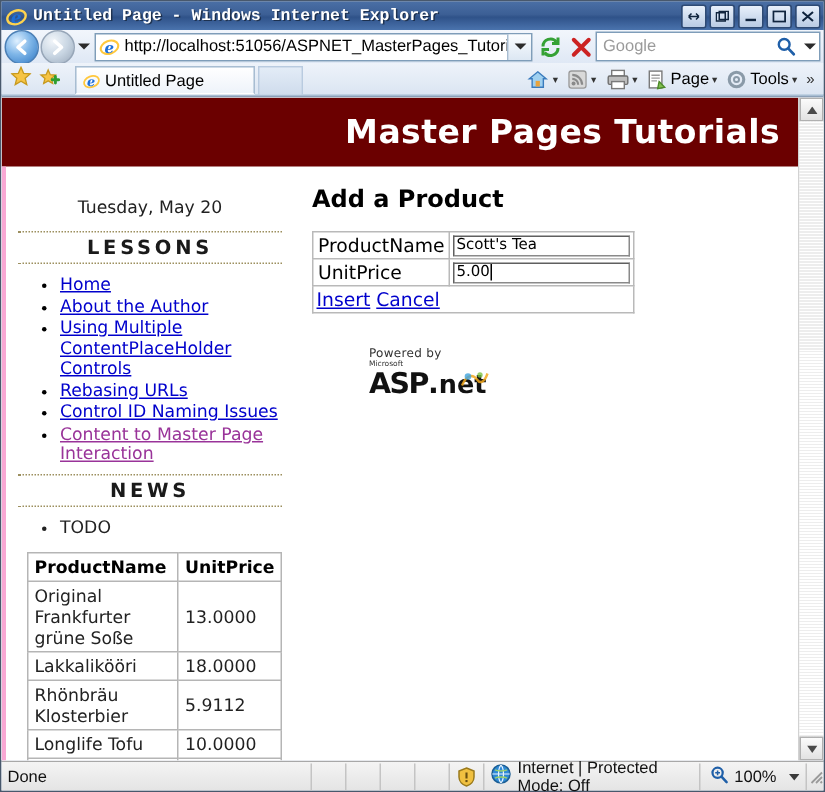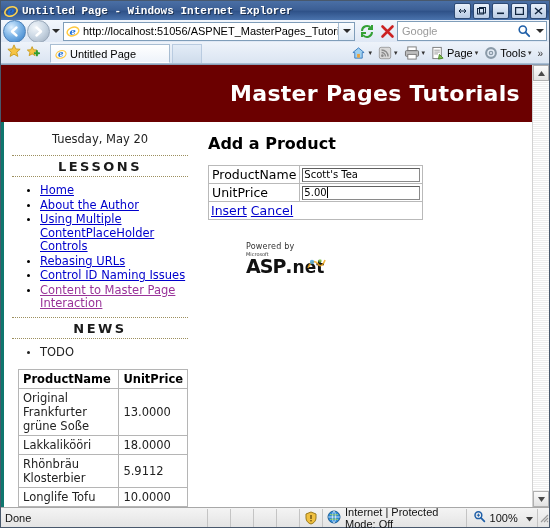--- a/index.html
+++ b/index.html
@@ -171,38 +171,38 @@
     border-top: 1px solid #8ba0b8;
   }
   .page {
     flex: 1 1 auto;
     overflow: hidden;
     position: relative;
     background: #fff;
   }
   .banner {
     background: #6b0000;
-    height: 57px;
+    height: 46px;
     display:flex; align-items:center; justify-content:flex-end;
     padding-right: 12px;
     box-sizing:border-box;
   }
   .banner-title {
     color:#ffffff;
     font-size: 22px;
     font-weight: bold;
     font-family: "DejaVu Sans", sans-serif;
     letter-spacing: .3px;
   }
   .content-wrap { display:flex; align-items:flex-start; }
   .sidebar {
     width: 195px; flex:none;
-    padding: 10px 8px 0 8px;
+    padding: 20px 8px 0 8px;
     box-sizing: border-box;
-    border-left: 3px solid #0f766e;
+    border-left: 3px solid #f9a8d4;
   }
   .date {
     text-align:center;
     font-size: 11.5px;
     color:#222;
     font-family:"DejaVu Sans", sans-serif;
     margin-bottom: 9px;
   }
   .hr-dotted {
     border:0; border-top: 1px dotted #9c8f5e;

